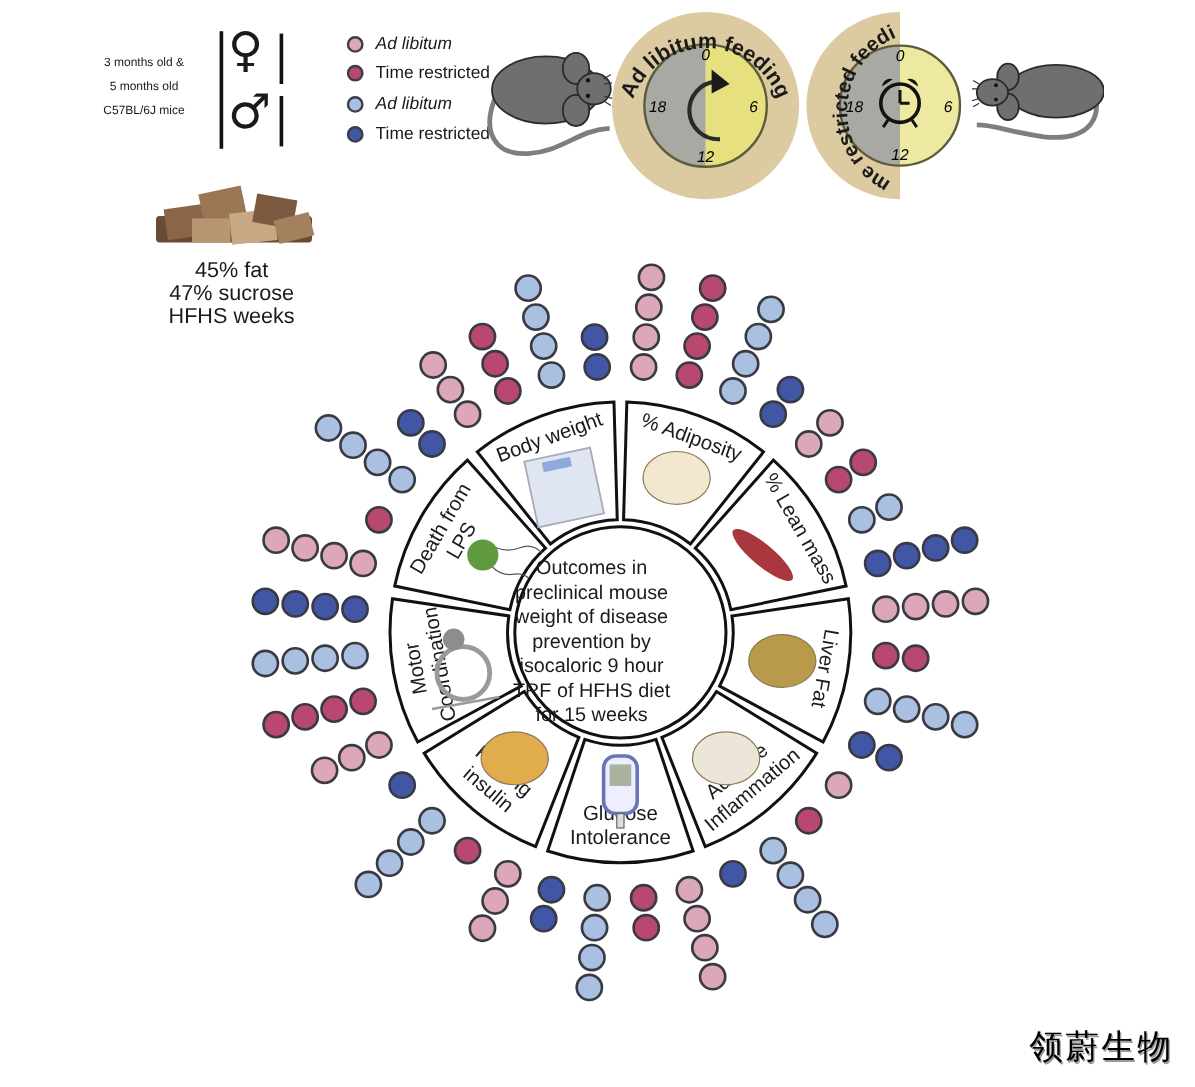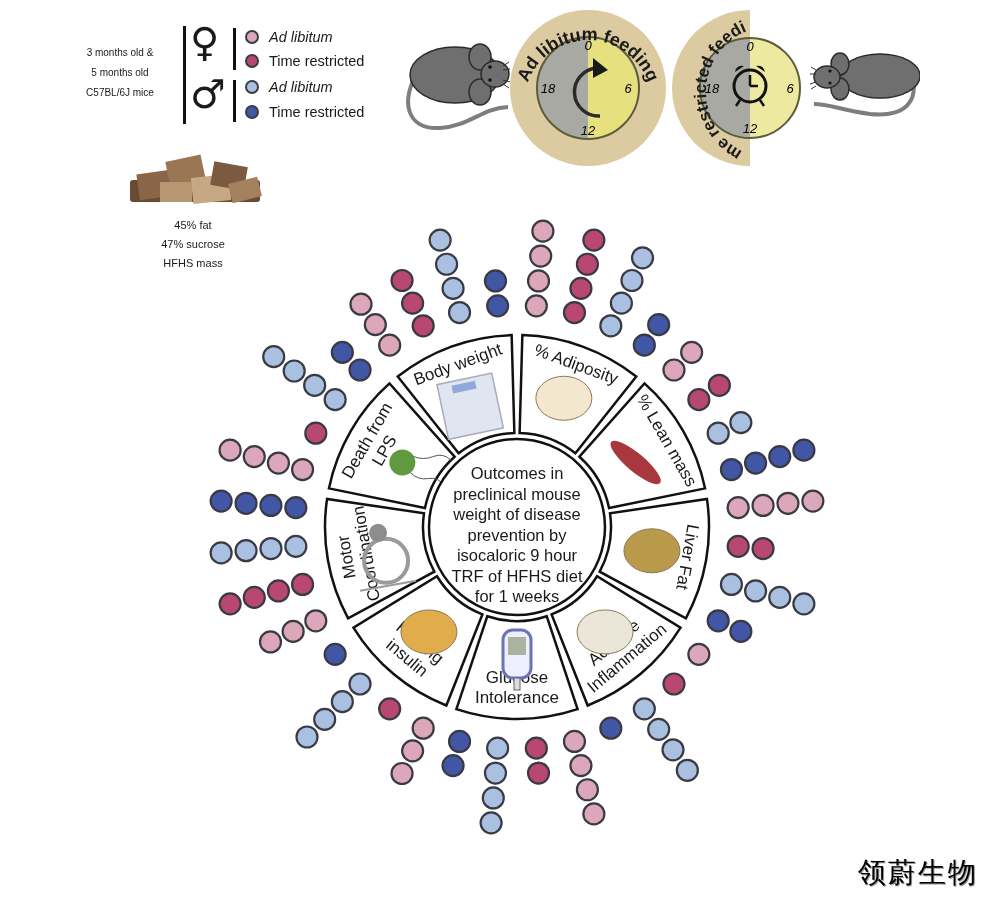--- a/index.html
+++ b/index.html
@@ -1,25 +1,25 @@
 <!DOCTYPE html>
 <html><head>
 <meta charset="utf-8">
 <style>
   html, body { margin:0; padding:0; background:#ffffff; }
   body { width:996px; height:906px; position:relative; overflow:hidden;
          font-family:"Liberation Sans", sans-serif; color:#1a1a1a; }
   .abs { position:absolute; }
   .legend-mice { left:62px; top:43px; width:116px; text-align:center; font-size:10px; line-height:20px; }
-  .legend-row { position:absolute; display:flex; align-items:center; font-size:14.5px; }
+  .legend-row { position:absolute; display:flex; align-items:center; font-size:14.5px;margin-left:44px; }
   .legend-dot { width:14px; height:14px; border-radius:50%; border:2px solid #3d3d48; margin-right:10px; box-sizing:border-box; }
   .italic { font-style:italic; }
   .vbar { position:absolute; width:2.5px; background:#111; }
-  .diet-text { left:128px; top:216px; width:130px; text-align:center; font-size:11px; line-height:19px; }
-  .center-text { left:432px; top:463px; width:170px; text-align:center; font-size:16.5px; line-height:20.5px; }
+  .diet-text { left:128px; top:216px; width:130px; text-align:center; font-size:18px; line-height:19px; }
+  .center-text { left:408px; top:463px; width:170px; text-align:center; font-size:16.5px; line-height:20.5px; }
   .watermark { right:18px; bottom:14px; font-size:28px; color:#000000; letter-spacing:2px;
                text-shadow: 1px 1px 0 #9a9a9a, -0.5px -0.5px 0 #d8d8d8; font-family:"DejaVu Sans", sans-serif; }
   svg text { font-family:"Liberation Sans", sans-serif; }
 </style>
 </head>
 <body>
 
 <div class="abs legend-mice">
   <div>3 months old &amp;</div>
   <div>5 months old</div>
@@ -53,21 +53,21 @@
   <rect x="18" y="22" width="34" height="26" fill="#8a6548" transform="rotate(-8 35 35)"></rect>
   <rect x="48" y="8" width="36" height="30" fill="#9b7655" transform="rotate(-12 66 23)"></rect>
   <rect x="72" y="26" width="38" height="26" fill="#c7a884" transform="rotate(-6 91 39)"></rect>
   <rect x="92" y="14" width="34" height="24" fill="#7c5a40" transform="rotate(10 109 26)"></rect>
   <rect x="40" y="32" width="32" height="20" fill="#b79672"></rect>
   <rect x="110" y="30" width="30" height="20" fill="#a4815e" transform="rotate(-14 125 40)"></rect>
 </svg>
 <div class="abs diet-text">
   <div>45% fat</div>
   <div>47% sucrose</div>
-  <div>HFHS mass</div>
+  <div>HFHS weeks</div>
 </div>
 
 <svg class="abs" style="left:400px; top:0;" width="520" height="170">
   <defs>
     <path id="arcAL" d="M 128 82 A 64 64 0 0 1 248 82"></path>
     <path id="arcTR" d="M 340 150 A 66 66 0 0 1 350 30"></path>
   </defs>
 
   <g>
     <path d="M 18 72 C 0 100, 6 130, 40 128 C 70 126, 82 108, 108 107" fill="none" stroke="#7e7e7e" stroke-width="4"></path>
@@ -297,16 +297,16 @@
   <circle cx="517" cy="527" r="88" fill="#fff" stroke="#111" stroke-width="2.5"></circle>
 </svg>
 
 <div class="abs center-text">
   <div>Outcomes in</div>
   <div>preclinical mouse</div>
   <div>weight of disease</div>
   <div>prevention by</div>
   <div>isocaloric 9 hour</div>
   <div>TRF of HFHS diet</div>
-  <div>for 1 weeks</div>
+  <div>for 15 weeks</div>
 </div>
 
 <div class="abs watermark">领蔚生物</div>
 
 </body></html>

